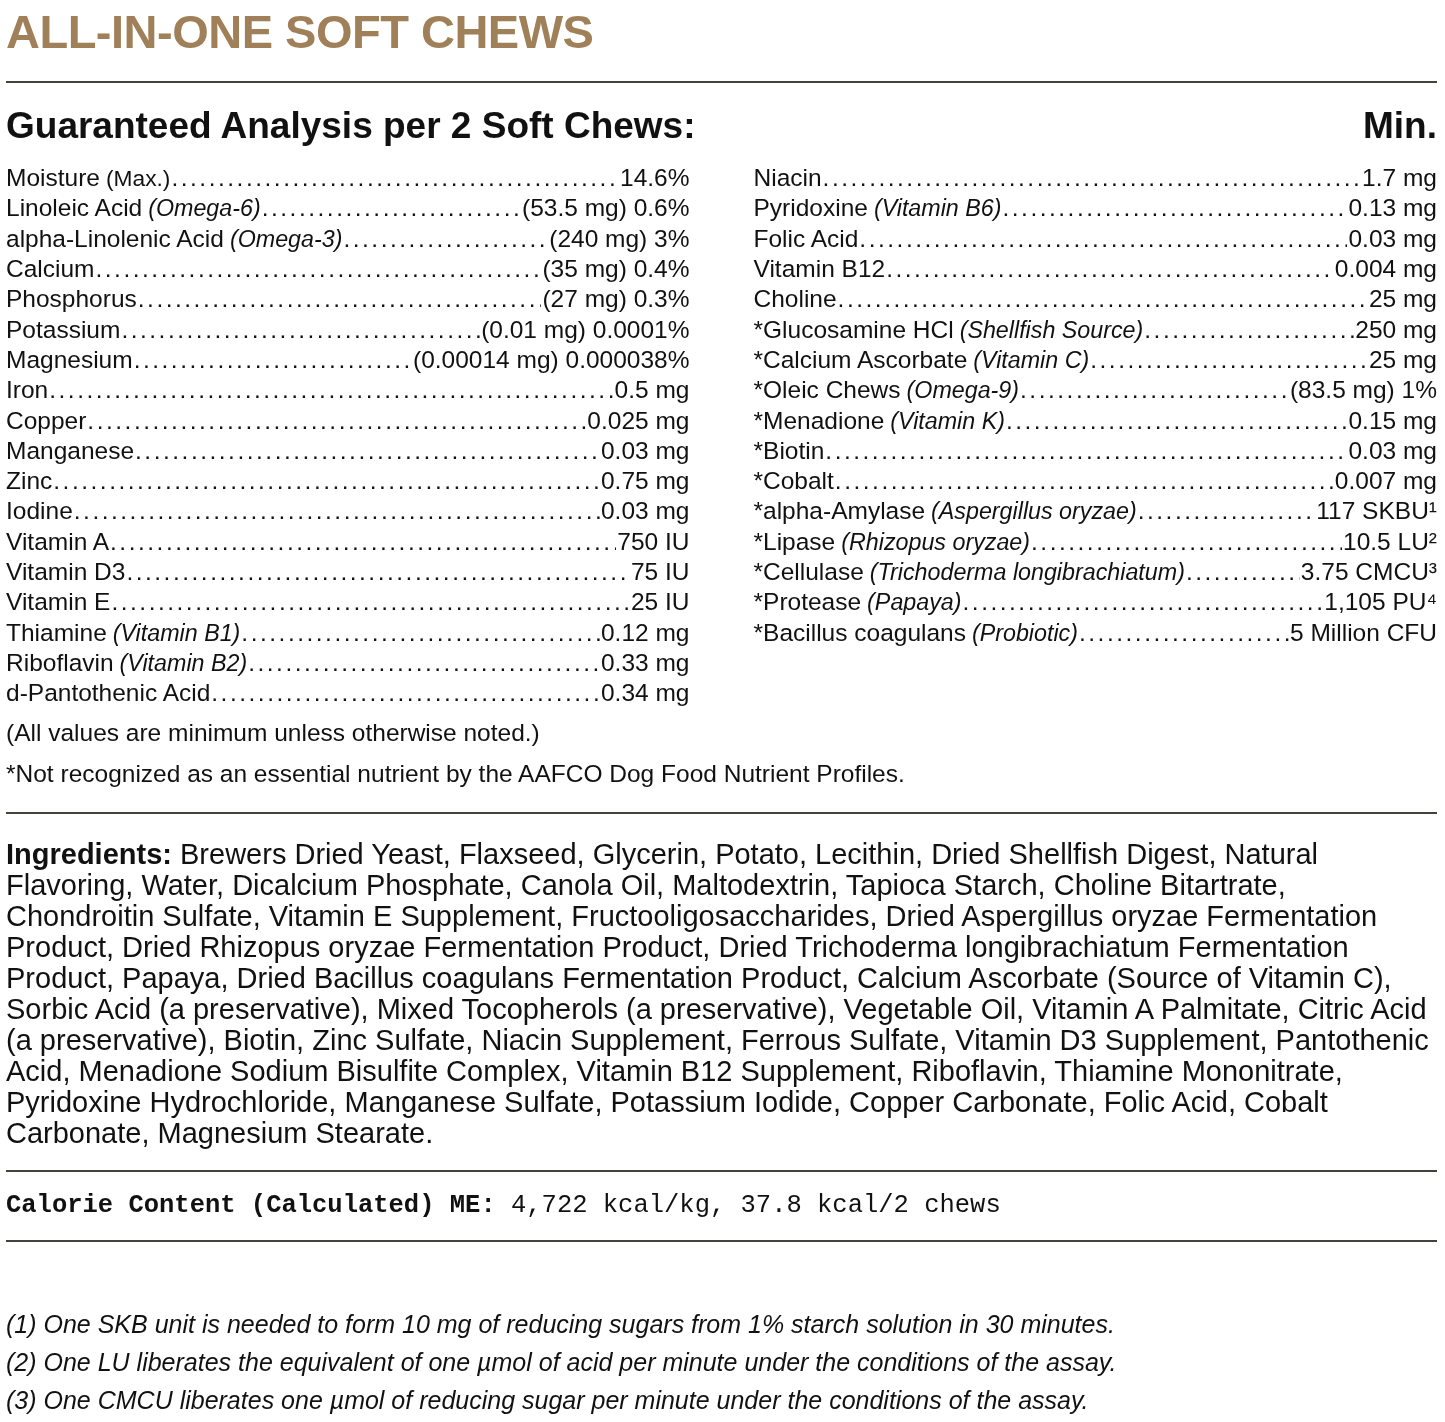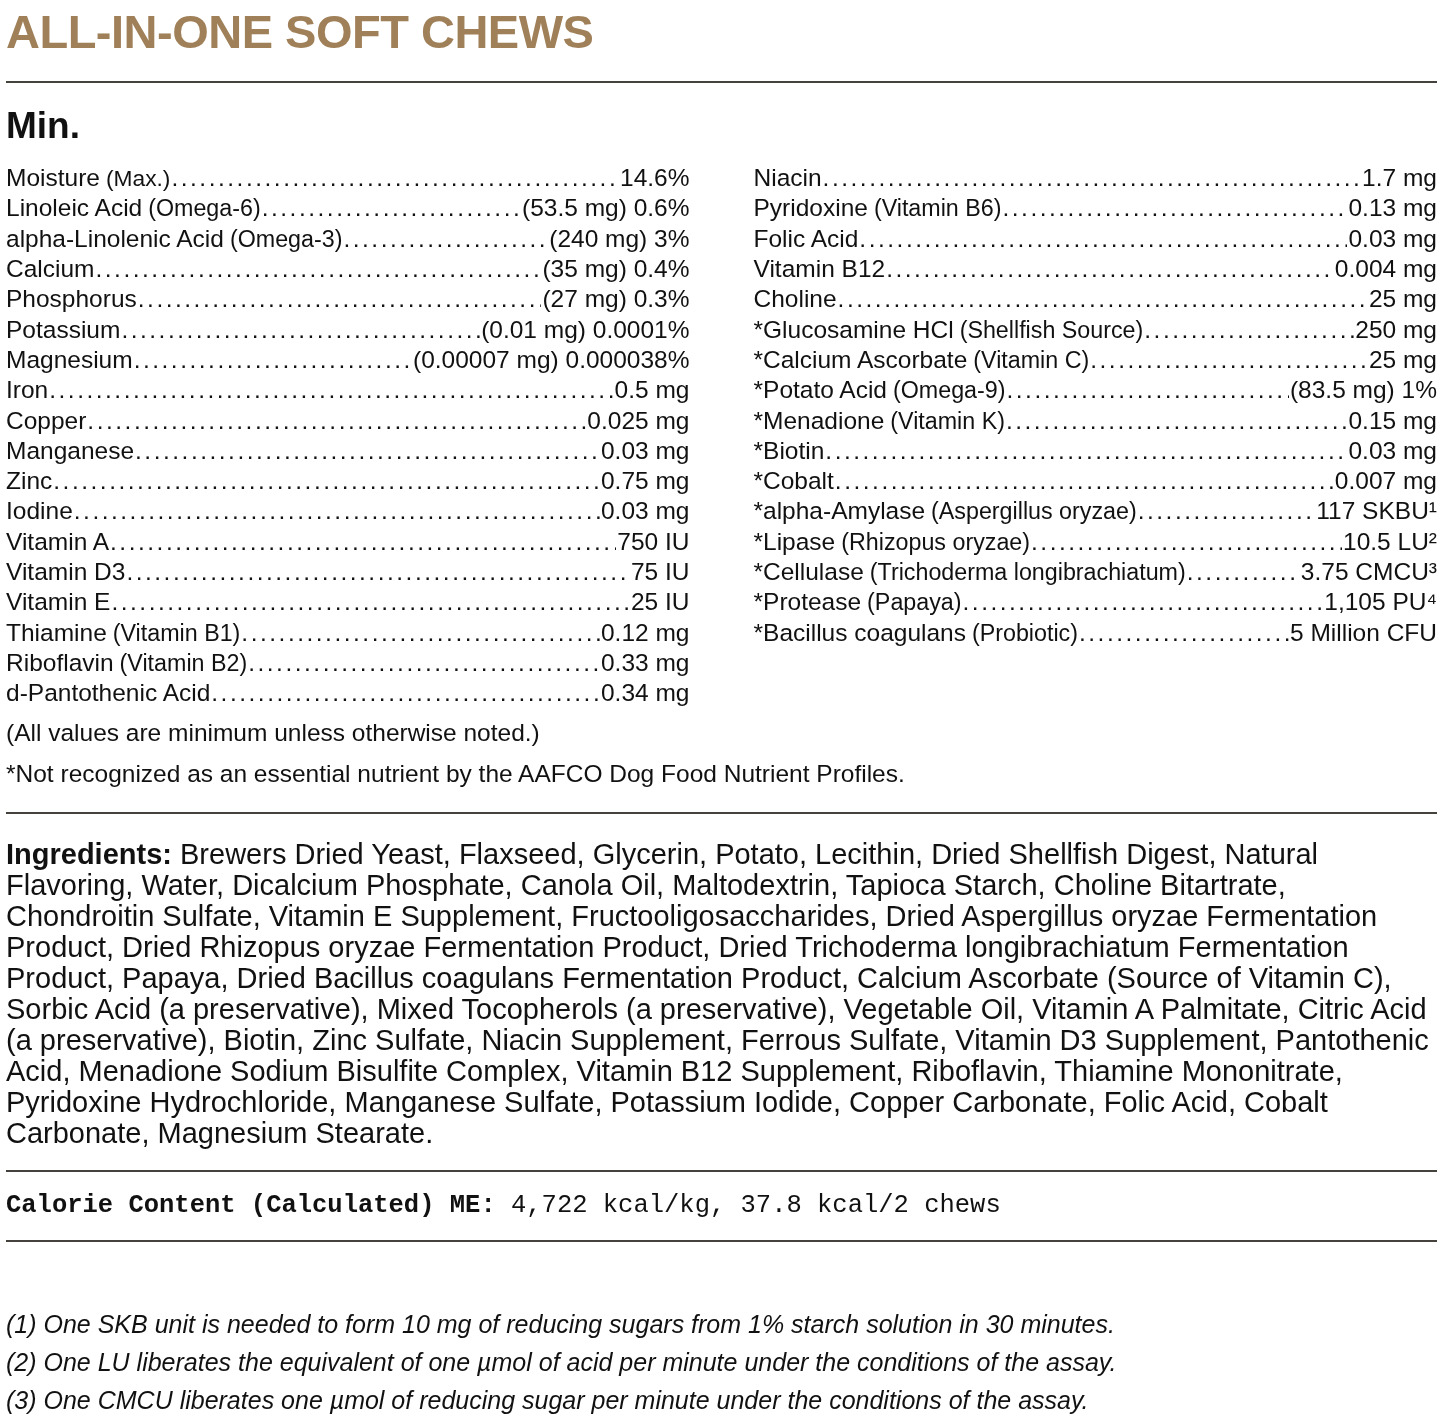--- a/index.html
+++ b/index.html
@@ -26,21 +26,21 @@
   .ga-header h2 { margin:0; font-size:inherit; font-weight:inherit; }
 
   .ga-columns { display:flex; gap:64px; margin-top:16px; }
   .ga-col { flex:1 1 0; min-width:0; }
 
   .ga-row {
     display:flex; align-items:baseline;
     font-size:24.5px; line-height:30.3px; white-space:nowrap;
   }
   .ga-note-plain:not(:empty){ margin-left:6px; font-size:0.93em; }
-  .ga-note-italic:not(:empty){ margin-left:6px; font-size:0.95em; }
+  .ga-note-italic:not(:empty){ margin-left:6px; font-style:italic; font-size:0.95em; }
   .ga-leader { flex:1 1 auto; overflow:hidden; min-width:8px; margin:0 1px; }
   .ga-leader::after {
     content:"....................................................................................................";
     letter-spacing:2.5px;
   }
   .ga-value { flex:0 0 auto; }
 
   p.note { margin:9px 0 0 0; font-size:24.5px; line-height:30px; }
   p.note.aafco { margin-top:11px; }
   .rule.after-notes { margin-top:23px; }
@@ -59,20 +59,21 @@
 </head>
 <body>
 
 <div class="page">
 
   <h1 class="title">ALL-IN-ONE SOFT CHEWS</h1>
 
   <div class="rule"></div>
 
   <div class="ga-header">
+    <h2>Guaranteed Analysis per 2 Soft Chews:</h2>
     <h2>Min.</h2>
   </div>
 
   <div class="ga-columns">
     <div class="ga-col" id="ga-col-left">
   <div class="ga-row">
           <span class="ga-label">Moisture</span>
           <span class="ga-note-plain">(Max.)</span>
           <span class="ga-note-italic"></span>
           <span class="ga-leader"></span>
@@ -117,21 +118,21 @@
           <span class="ga-note-italic"></span>
           <span class="ga-leader"></span>
           <span class="ga-value">(0.01 mg) 0.0001%</span>
         </div>
 
   <div class="ga-row">
           <span class="ga-label">Magnesium</span>
           <span class="ga-note-plain"></span>
           <span class="ga-note-italic"></span>
           <span class="ga-leader"></span>
-          <span class="ga-value">(0.00007 mg) 0.000038%</span>
+          <span class="ga-value">(0.00014 mg) 0.000038%</span>
         </div>
 
   <div class="ga-row">
           <span class="ga-label">Iron</span>
           <span class="ga-note-plain"></span>
           <span class="ga-note-italic"></span>
           <span class="ga-leader"></span>
           <span class="ga-value">0.5 mg</span>
         </div>
 
@@ -267,21 +268,21 @@
 
   <div class="ga-row">
           <span class="ga-label">*Calcium Ascorbate</span>
           <span class="ga-note-plain"></span>
           <span class="ga-note-italic">(Vitamin C)</span>
           <span class="ga-leader"></span>
           <span class="ga-value">25 mg</span>
         </div>
 
   <div class="ga-row">
-          <span class="ga-label">*Potato Acid</span>
+          <span class="ga-label">*Oleic Chews</span>
           <span class="ga-note-plain"></span>
           <span class="ga-note-italic">(Omega-9)</span>
           <span class="ga-leader"></span>
           <span class="ga-value">(83.5 mg) 1%</span>
         </div>
 
   <div class="ga-row">
           <span class="ga-label">*Menadione</span>
           <span class="ga-note-plain"></span>
           <span class="ga-note-italic">(Vitamin K)</span>

